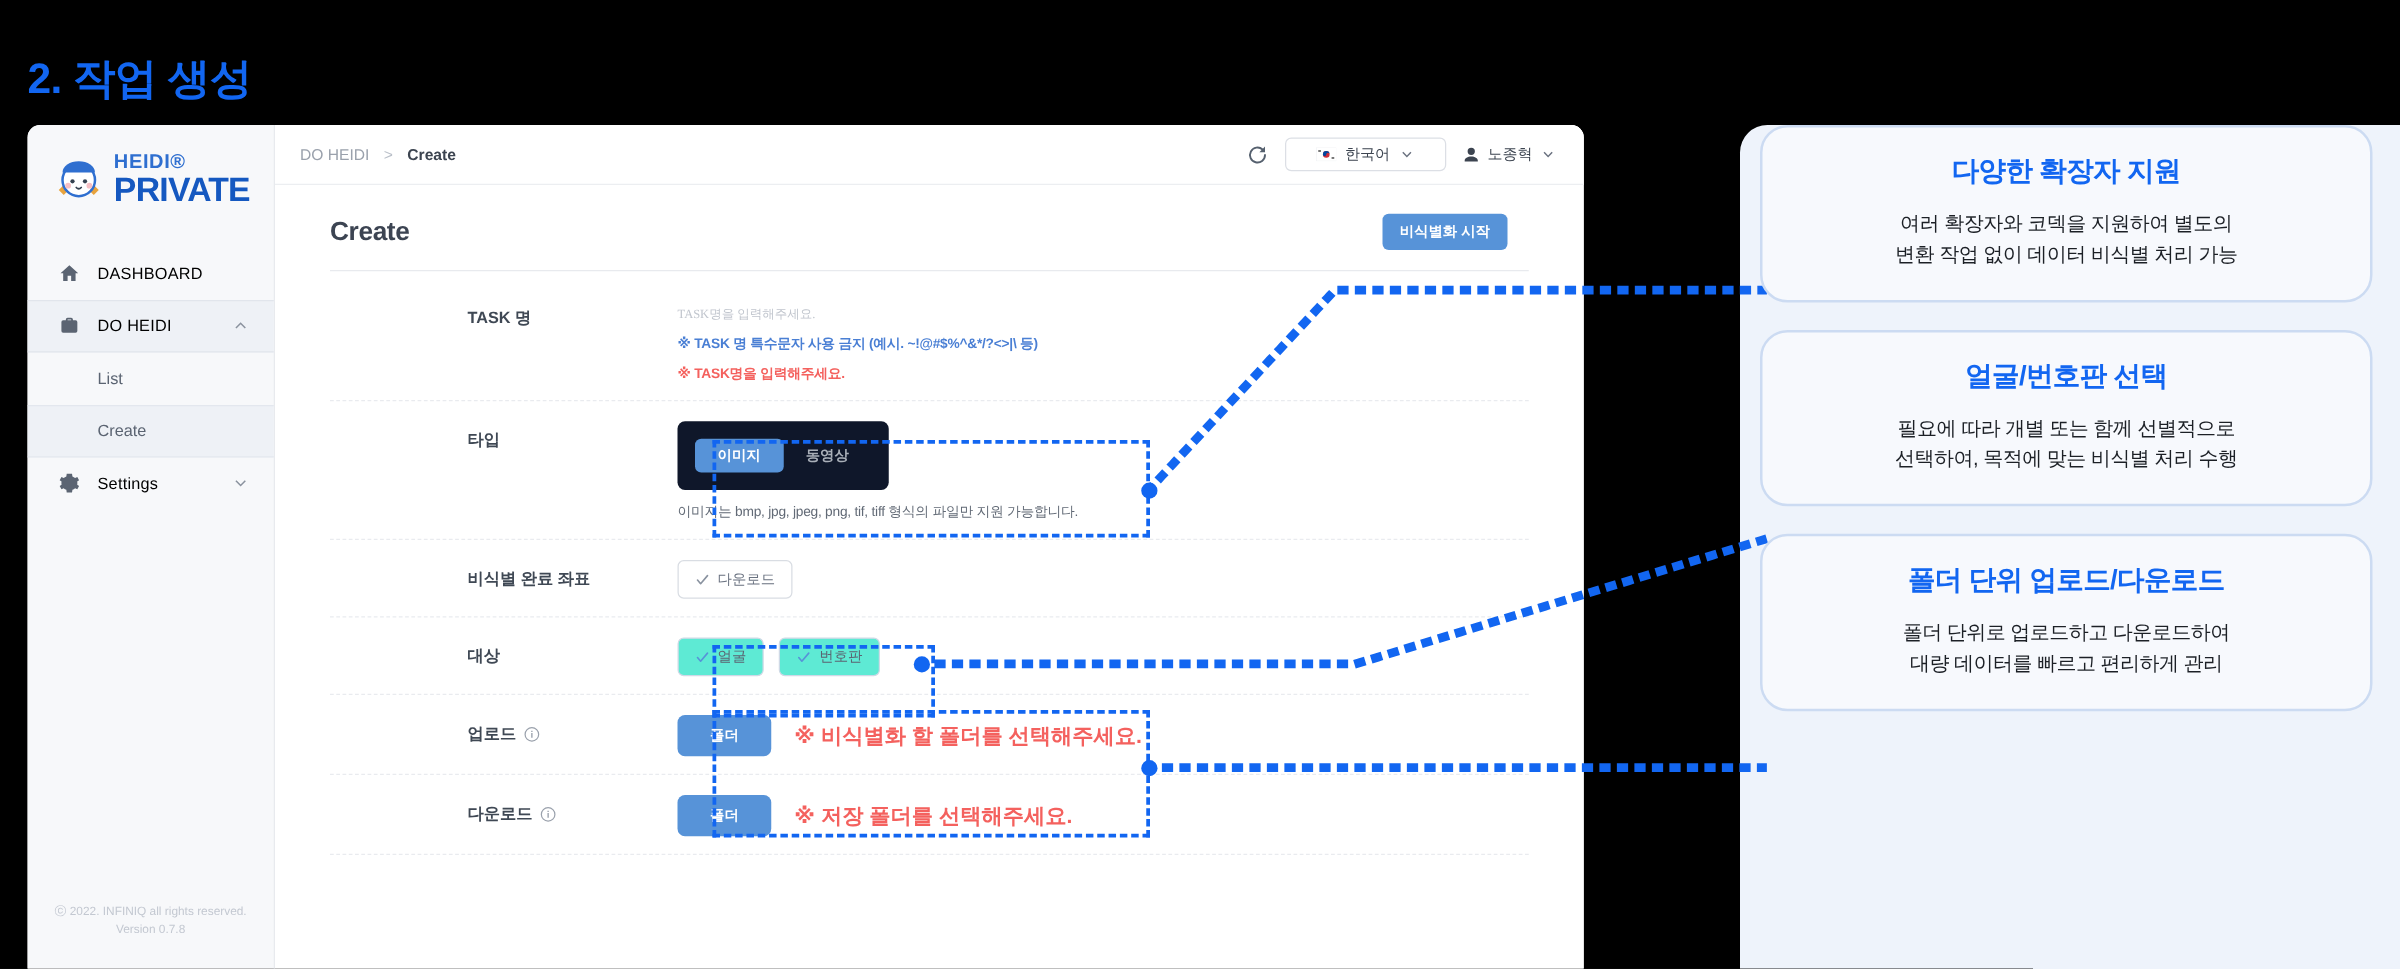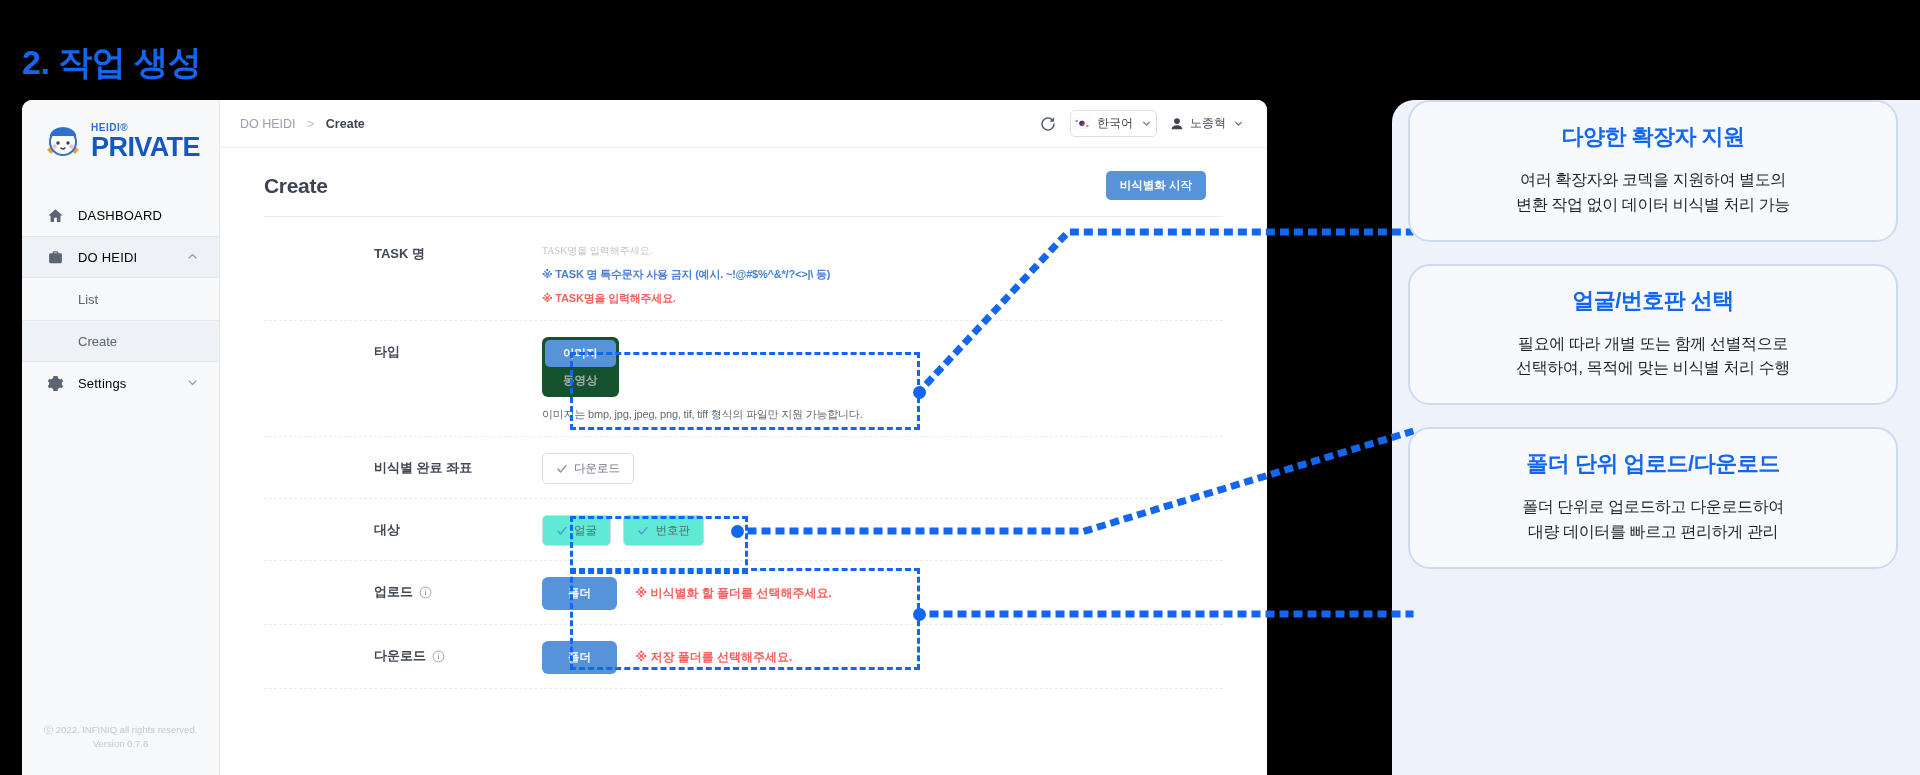--- a/index.html
+++ b/index.html
@@ -37,21 +37,21 @@
     display: flex; flex-direction: column;
     position: relative;
   }
   .logo-wrap {
     padding: 22px 0 20px 0;
     display: flex; align-items: center; justify-content: center; gap: 6px;
   }
   .logo-mark { width: 44px; height: 40px; flex: none; }
   .logo-text { display: flex; flex-direction: column; line-height: 1; }
   .logo-heidi {
-    font-size: 10px; font-weight: bold; color: #2f6fd0;
+    font-size: 16px; font-weight: bold; color: #2f6fd0;
     letter-spacing: 0.5px; margin-bottom: 2px;
   }
   .logo-private {
     font-size: 27px; font-weight: bold; color: #1558c0;
     letter-spacing: -0.6px; line-height: 0.95;
   }
 
   .nav { margin-top: 12px; }
   .nav-item {
     height: 42px; display: flex; align-items: center;
@@ -92,21 +92,21 @@
     background: #fff;
   }
   .crumb { font-size: 12.5px; color: #9aa1ac; }
   .crumb .sep { margin: 0 8px; color: #b9bfc8; }
   .crumb .cur { color: #3c4450; font-weight: bold; }
   .top-right { margin-left: auto; display: flex; align-items: center; gap: 13px; }
   .icon-btn { width: 18px; height: 18px; color: #55606e; cursor: pointer; }
   .lang-select {
     display: flex; align-items: center; gap: 7px;
     border: 1px solid #dcdfe5; border-radius: 5px;
-    padding: 4px 3px; font-size: 12px; color: #3c4450;
+    padding: 4px 24px; font-size: 12px; color: #3c4450;
     cursor: pointer; background: #fff;
   }
   .flag { width: 16px; height: 11px; flex: none; }
   .chev-s { width: 13px; height: 13px; color: #6b7280; }
   .user-menu { display: flex; align-items: center; gap: 6px; font-size: 12px; color: #3c4450; cursor: pointer; }
   .user-ic { width: 14px; height: 14px; color: #3c4450; }
 
   .content { flex: 1; padding: 26px 44px 0 44px; position: relative; overflow: hidden; }
   .page-head {
     display: flex; align-items: flex-end;
@@ -139,22 +139,22 @@
   }
   .info-ic { width: 13px; height: 13px; color: #9aa1ac; }
   .fbody { flex: 1; padding-top: 16px; padding-bottom: 14px; min-width: 0; }
 
   .placeholder-text { font-size: 10px; color: #c0c5cd; padding-top: 5px; font-family: Liberation Serif, serif; }
   .hint { font-size: 11px; font-weight: bold; margin-top: 9px; letter-spacing: -0.2px; }
   .hint.blue { color: #4a7fd4; }
   .hint.red { color: #f4615e; }
 
   .seg {
-    display: inline-flex; background: #14532d;
-    border-radius: 6px; padding: 3px; flex-direction: column;
+    display: inline-flex; background: #0f172a;
+    border-radius: 6px; padding: 14px;
   }
   .seg-opt {
     font-size: 11.5px; font-weight: bold;
     padding: 6px 18px; border-radius: 5px;
     color: #a9afb8; cursor: pointer;
   }
   .seg-opt.on { background: #5793d8; color: #fff; }
   .sub-hint { font-size: 11px; color: #626a76; margin-top: 10px; letter-spacing: -0.2px; }
 
   .chkbtn {
@@ -166,21 +166,21 @@
   .chkbtn.sel { color: #5b6472; background: #5eead4; border-color: #cfd9e6; }
   .check { width: 12px; height: 12px; color: #8a93a0; }
   .chkbtn.sel .check { color: #5793d8; }
 
   .folder-btn {
     display: inline-block; background: #5793d8; color: #fff;
     font-size: 11.5px; font-weight: bold; border: none;
     border-radius: 6px; padding: 9px 26px; cursor: pointer;
     margin-right: 14px; vertical-align: middle;
   }
-  .inline-hint { display: inline; font-size: 12px; font-weight: bold; color: #f4615e; vertical-align: middle; }
+  .inline-hint { display: inline; font-size: 17px; font-weight: bold; color: #f4615e; vertical-align: middle; }
 
   
   .hl {
     position: absolute; border: 3px dashed #1266f1;
     pointer-events: none; z-index: 4;
   }
   .dot-node {
     position: absolute; width: 13px; height: 13px;
     border-radius: 50%; background: #1266f1; z-index: 6;
   }

